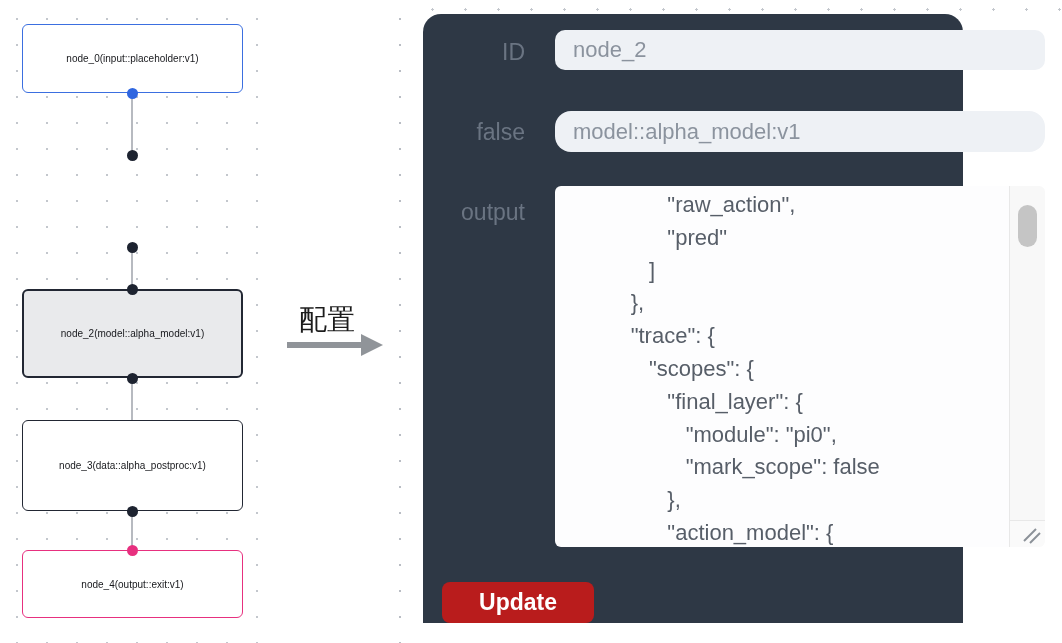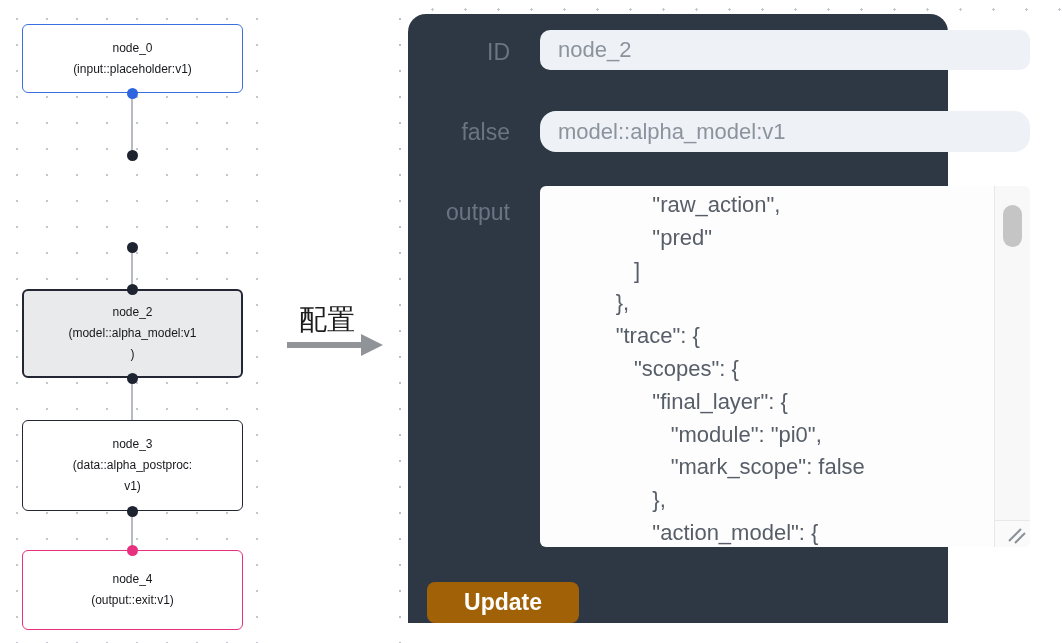--- a/index.html
+++ b/index.html
@@ -15,60 +15,60 @@
   .dots-col{left:394px;top:0;width:10px;height:643px;
     background-image:radial-gradient(circle,#b9bdc4 1.3px,rgba(0,0,0,0) 1.4px);
     background-size:10px 26px;background-position:1px 6px;}
   .dots-top{left:410px;top:0;width:652px;height:11px;
     background-image:radial-gradient(circle,#c3c7cd 1.3px,rgba(0,0,0,0) 1.4px);
     background-size:33px 11px;background-position:6px 4px;}
 
   
   .flow{position:absolute;left:0;top:0;width:280px;height:643px;}
   .node{position:absolute;left:22px;width:221px;background:#ffffff;border:1.6px solid #222733;
-    border-radius:6px;box-sizing:border-box;display:flex;flex-direction:column;
+    border-radius:6px;box-sizing:border-box;display:flex;flex-direction:row;
     justify-content:center;align-items:center;text-align:center;
-    font-size:12px;line-height:21px;color:#17181c;cursor:move;}
+    font-size:10px;line-height:21px;color:#17181c;cursor:move;}
   .node-0{top:24px;height:69px;border-color:#3b6fe0;}
   .node-1{top:155px;height:92px;}
   .node-2{top:289px;height:89px;border-width:2.4px;background:#e9eaec;}
   .node-3{top:420px;height:91px;}
-  .node-4{top:550px;height:80px;border-color:#e7307f;}
+  .node-4{top:550px;height:68px;border-color:#e7307f;}
   .edge{position:absolute;left:131px;width:2px;background:#b7bac0;}
   .e0{top:93px;height:62px;} .e1{top:247px;height:42px;}
   .e2{top:378px;height:42px;} .e3{top:511px;height:39px;}
   .port{position:absolute;left:127px;width:11px;height:11px;border-radius:50%;}
   .port-blue{background:#2f66e0;} .port-dark{background:#1d2330;} .port-pink{background:#e7307f;}
   .p0{top:88px;} .p1{top:150px;} .p2{top:242px;} .p3{top:284px;}
   .p4{top:373px;} .p5{top:506px;} .p6{top:545px;}
 
   
   .callout-label{position:absolute;left:299px;top:301px;font-size:28px;color:#1c1c1c;}
   .callout-arrow{position:absolute;left:285px;top:333px;}
 
   
-  .panel{position:absolute;left:408px;top:14px;width:540px;height:609px;background:#2e3845;
+  .panel{position:absolute;left:423px;top:14px;width:540px;height:609px;background:#2e3845;
     border-radius:18px 18px 0 0;}
   .flabel{position:absolute;left:0;width:102px;text-align:right;font-size:23px;color:#6a7482;}
   .lbl-id{top:25px;} .lbl-type{top:105px;} .lbl-config{top:185px;}
   .field{position:absolute;left:132px;width:490px;background:#eef1f5;border:none;outline:none;
     border-radius:10px;box-sizing:border-box;padding:0 0 0 18px;
     font-size:22px;color:#8b939e;font-family:"Liberation Sans","DejaVu Sans",sans-serif;}
   .fld-id{top:16px;height:40px;} .fld-type{top:97px;height:41px;border-radius:16px;}
   .editor{position:absolute;left:132px;top:172px;width:490px;height:361px;background:#fdfdfe;
     border-radius:6px;overflow:hidden;}
   .editor pre{margin:0;padding:3px 40px 0 39px;font-family:"Liberation Sans","DejaVu Sans",sans-serif;
     font-size:22px;line-height:32.8px;color:#575e68;white-space:pre;}
   .sb-track{position:absolute;right:0;top:0;width:36px;height:334px;background:#f8f8f8;
     border-left:1px solid #e8e8e8;box-sizing:border-box;}
   .sb-thumb{position:absolute;right:8px;top:19px;width:19px;height:42px;border-radius:10px;background:#c5c5c5;}
   .rs-corner{position:absolute;right:0;bottom:0;width:36px;height:27px;background:#fafafa;
     border-left:1px solid #e8e8e8;border-top:1px solid #e8e8e8;box-sizing:border-box;}
   .btn-update{position:absolute;left:19px;top:568px;width:152px;height:41px;border:none;
-    border-radius:8px;background:#a16207;color:#ffffff;font-weight:bold;font-size:23px;
+    border-radius:8px;background:#b91c1c;color:#ffffff;font-weight:bold;font-size:23px;
     font-family:"Liberation Sans","DejaVu Sans",sans-serif;cursor:pointer;}
 </style>
 </head>
 <body>
 
 <div class="dots dots-left"></div>
 <div class="dots dots-col"></div>
 <div class="dots dots-top"></div>
 
 <div class="flow">

